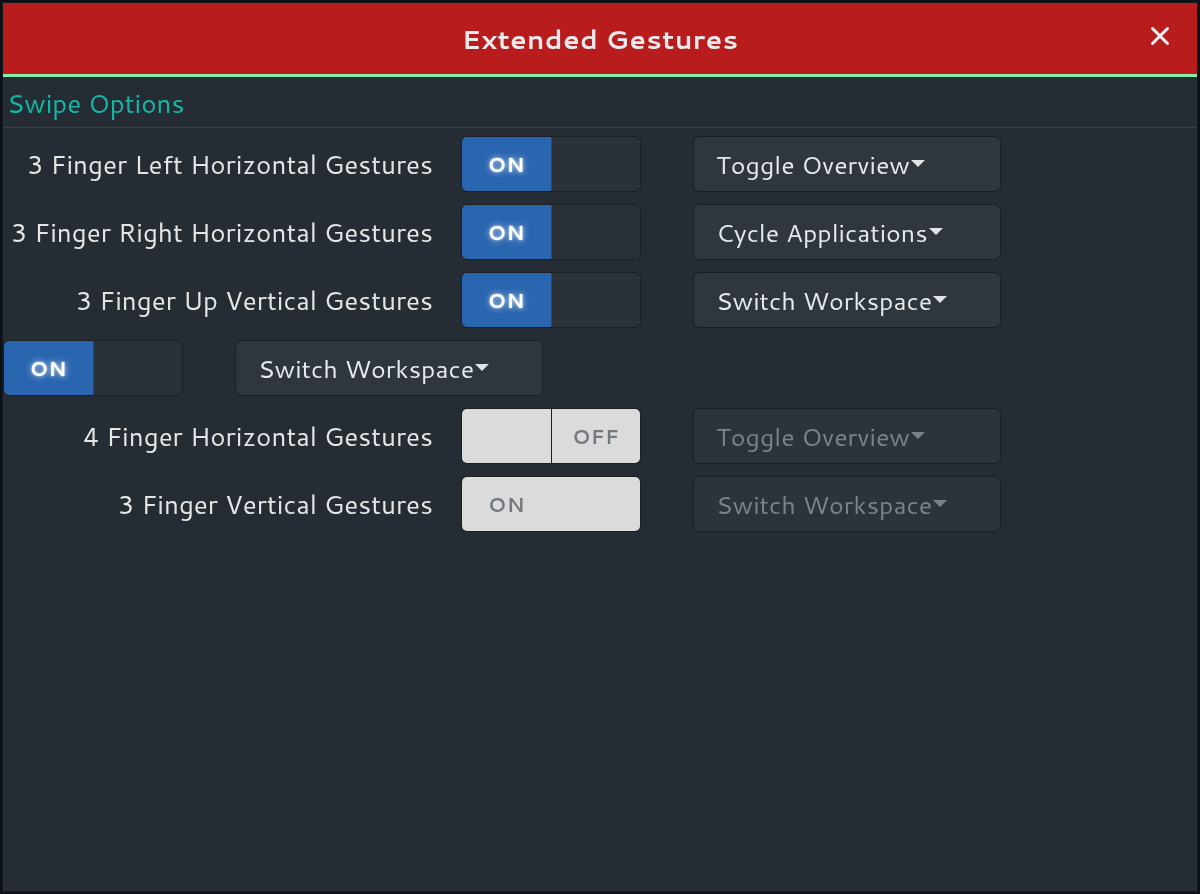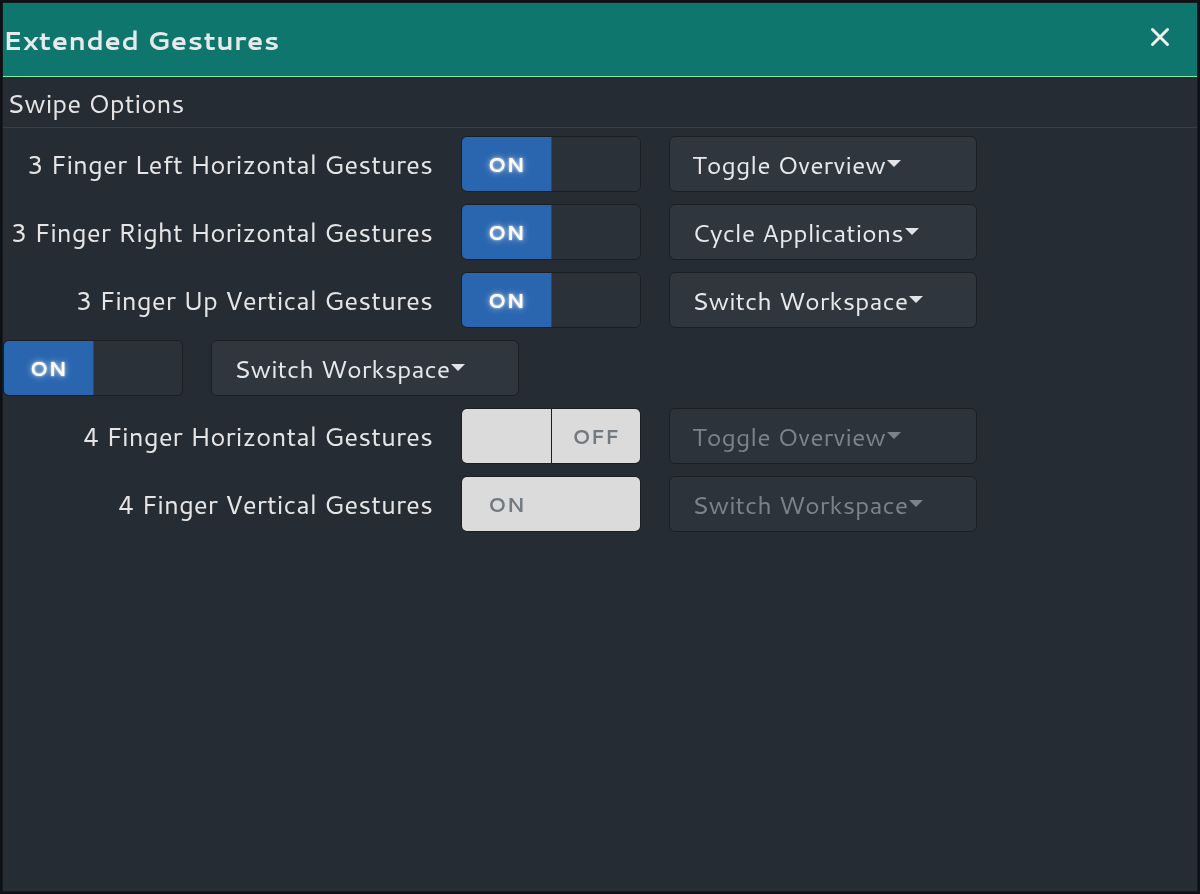--- a/index.html
+++ b/index.html
@@ -18,25 +18,26 @@
     width: 1196px;
     height: 890px;
     margin: 2px;
     background: #262c33;
     border: 1px solid #151a1f;
     display: flex;
     flex-direction: column;
   }
   .titlebar {
     height: 74px;
-    background: #0f766e;
-    display: flex;
-    align-items: center;
+    background: #b91c1c;
+    display: flex;
+    align-items: center;
+    justify-content: center;
     position: relative;
-    border-bottom: 1px solid #86efac;
+    border-bottom: 3px solid #86efac;
   }
   .title {
     font-size: 27px;
     font-weight: 700;
     color: #e7eaec;
     letter-spacing: 0.3px;
   }
   .close-btn {
     position: absolute;
     right: 20px;
@@ -54,21 +55,21 @@
     width: 20px;
     height: 20px;
   }
   .content {
     flex: 1;
     display: flex;
     flex-direction: column;
   }
   .section-head {
     font-size: 26px;
-    color: #e5e5e5;
+    color: #14b8a6;
     padding: 8px 4px 6px 4px;
     border-bottom: 1px solid #3a4048;
   }
   .rows {
     display: flex;
     flex-direction: column;
     padding-top: 2px;
   }
   .row {
     display: flex;
@@ -85,21 +86,21 @@
     white-space: nowrap;
   }
   .toggle {
     width: 180px;
     height: 56px;
     border: 1px solid #1a1f24;
     border-radius: 6px;
     display: flex;
     overflow: hidden;
     cursor: pointer;
-    margin-right: 28px;
+    margin-right: 52px;
   }
   .toggle-half {
     flex: 1;
     display: flex;
     align-items: center;
     justify-content: center;
     font-size: 20px;
     font-weight: 700;
     letter-spacing: 0.5px;
   }
@@ -258,21 +259,21 @@
           <span class="dropdown-label">Toggle Overview</span>
           <span class="dropdown-chevron">
             <svg viewBox="0 0 16 10">
                 <path d="M1 1 L8 8 L15 1 Z" fill="currentColor"></path>
               </svg>
           </span>
         </div>
       </div>
 
       <div class="row">
-        <div class="row-label">4 Finger Vertical Gestures</div>
+        <div class="row-label">3 Finger Vertical Gestures</div>
         <div class="toggle disabled">
           <div class="toggle-half">ON</div>
           <div class="toggle-half"></div>
         </div>
         <div class="dropdown disabled">
           <span class="dropdown-label">Switch Workspace</span>
           <span class="dropdown-chevron">
             <svg viewBox="0 0 16 10">
                 <path d="M1 1 L8 8 L15 1 Z" fill="currentColor"></path>
               </svg>

